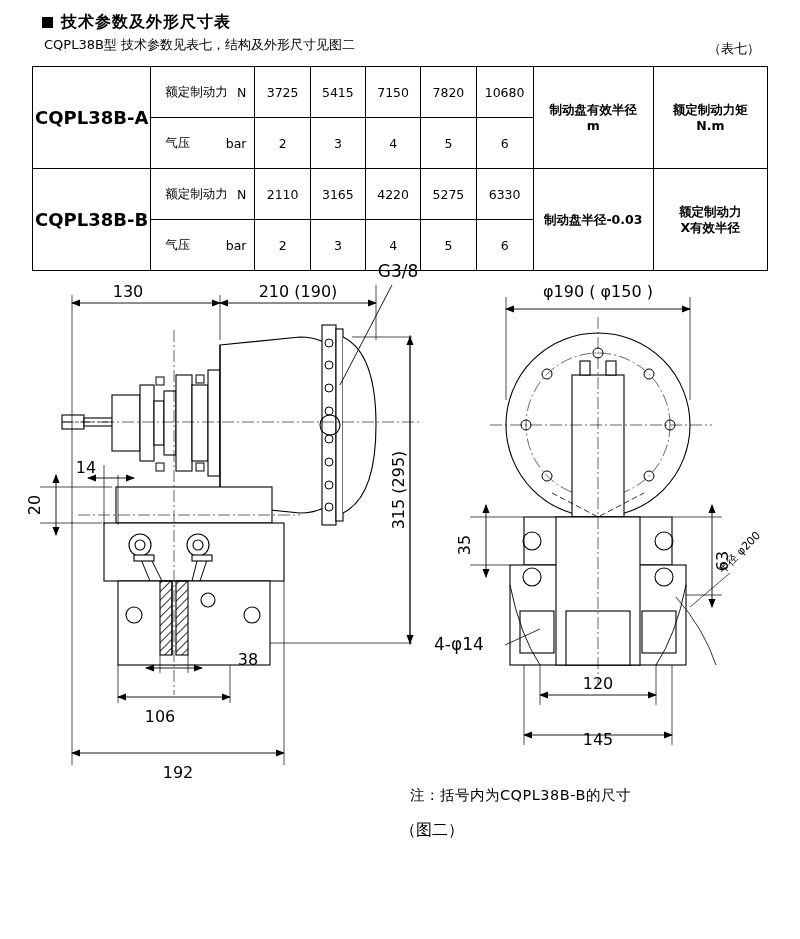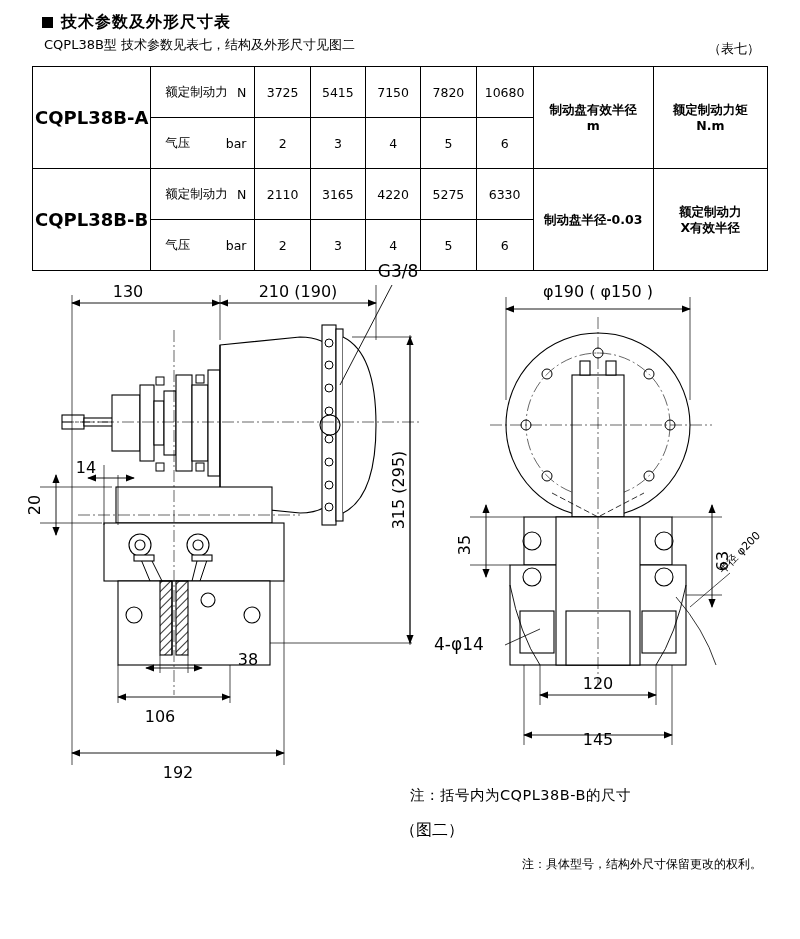--- a/index.html
+++ b/index.html
@@ -434,15 +434,14 @@
         <text x="434" y="425" text-anchor="start" font-size="17">4-φ14</text>
         <text x="0" y="0" transform="translate(742,330) rotate(-45)" text-anchor="middle" font-size="11">半径 φ200</text>
         <text x="598" y="464" text-anchor="middle">120</text>
         <text x="598" y="520" text-anchor="middle">145</text>
       </g>
     </svg>
   </div>
 
   <div class="note-main">注：括号内为CQPL38B-B的尺寸</div>
   <div class="note-fig">（图二）</div>
-  <div class="note-bottom">注：具体型号，结构外尺寸保留更改的权利。</div>
 
 </div>
 
 </body></html>

